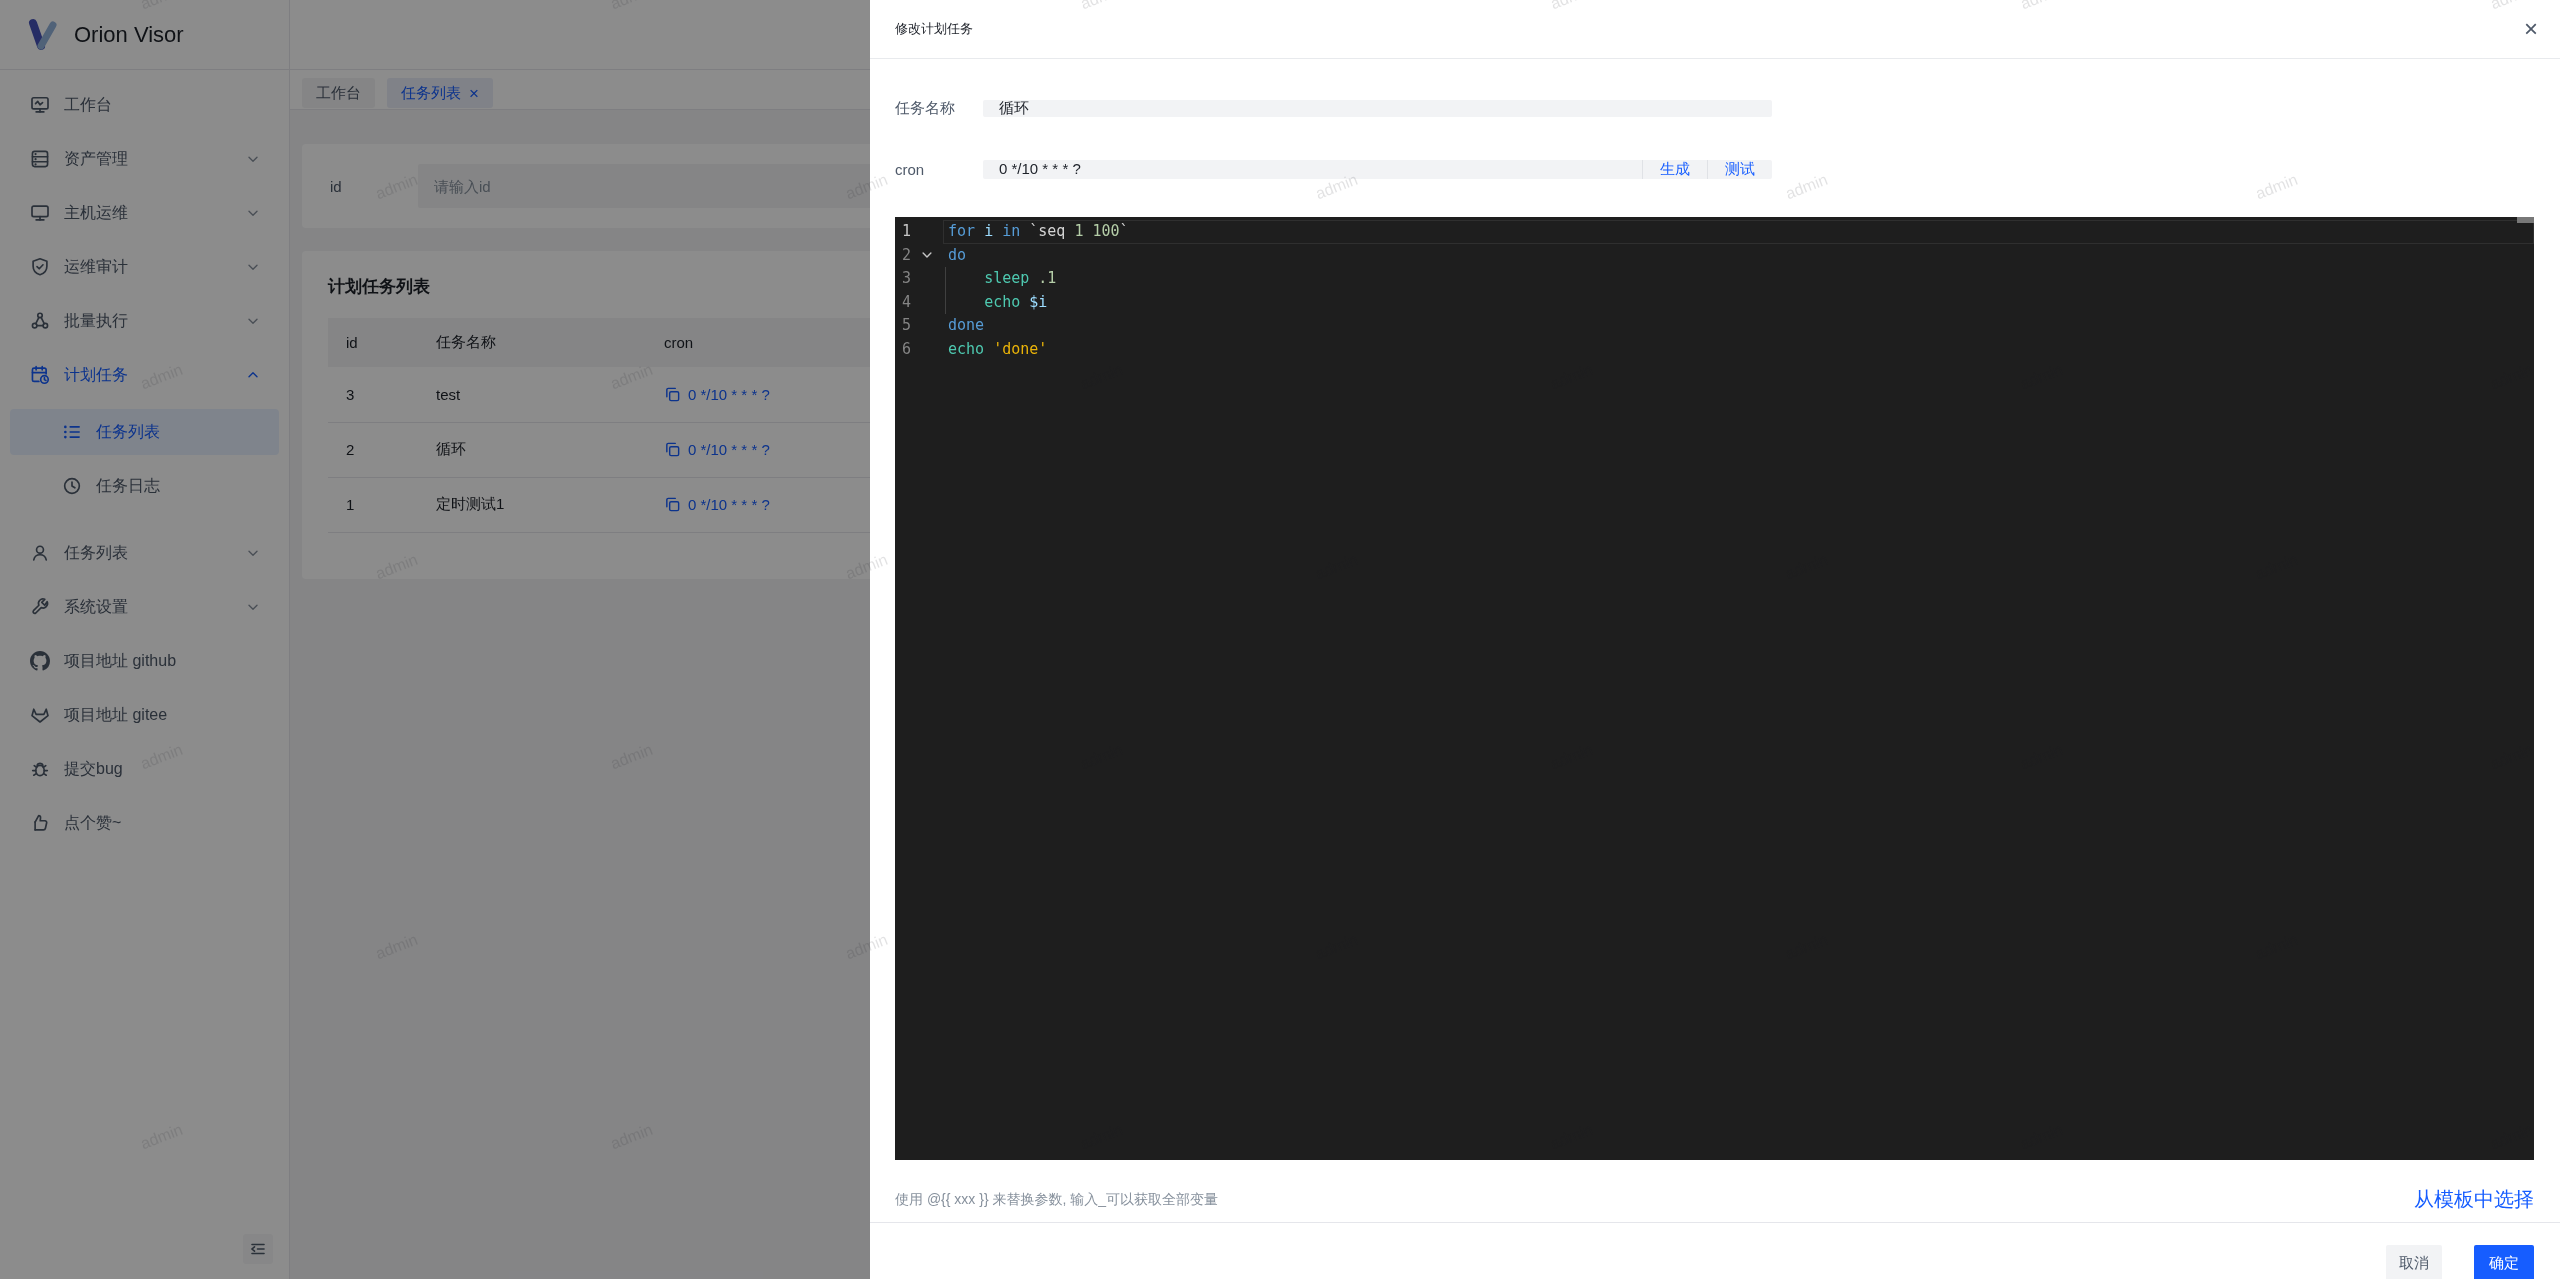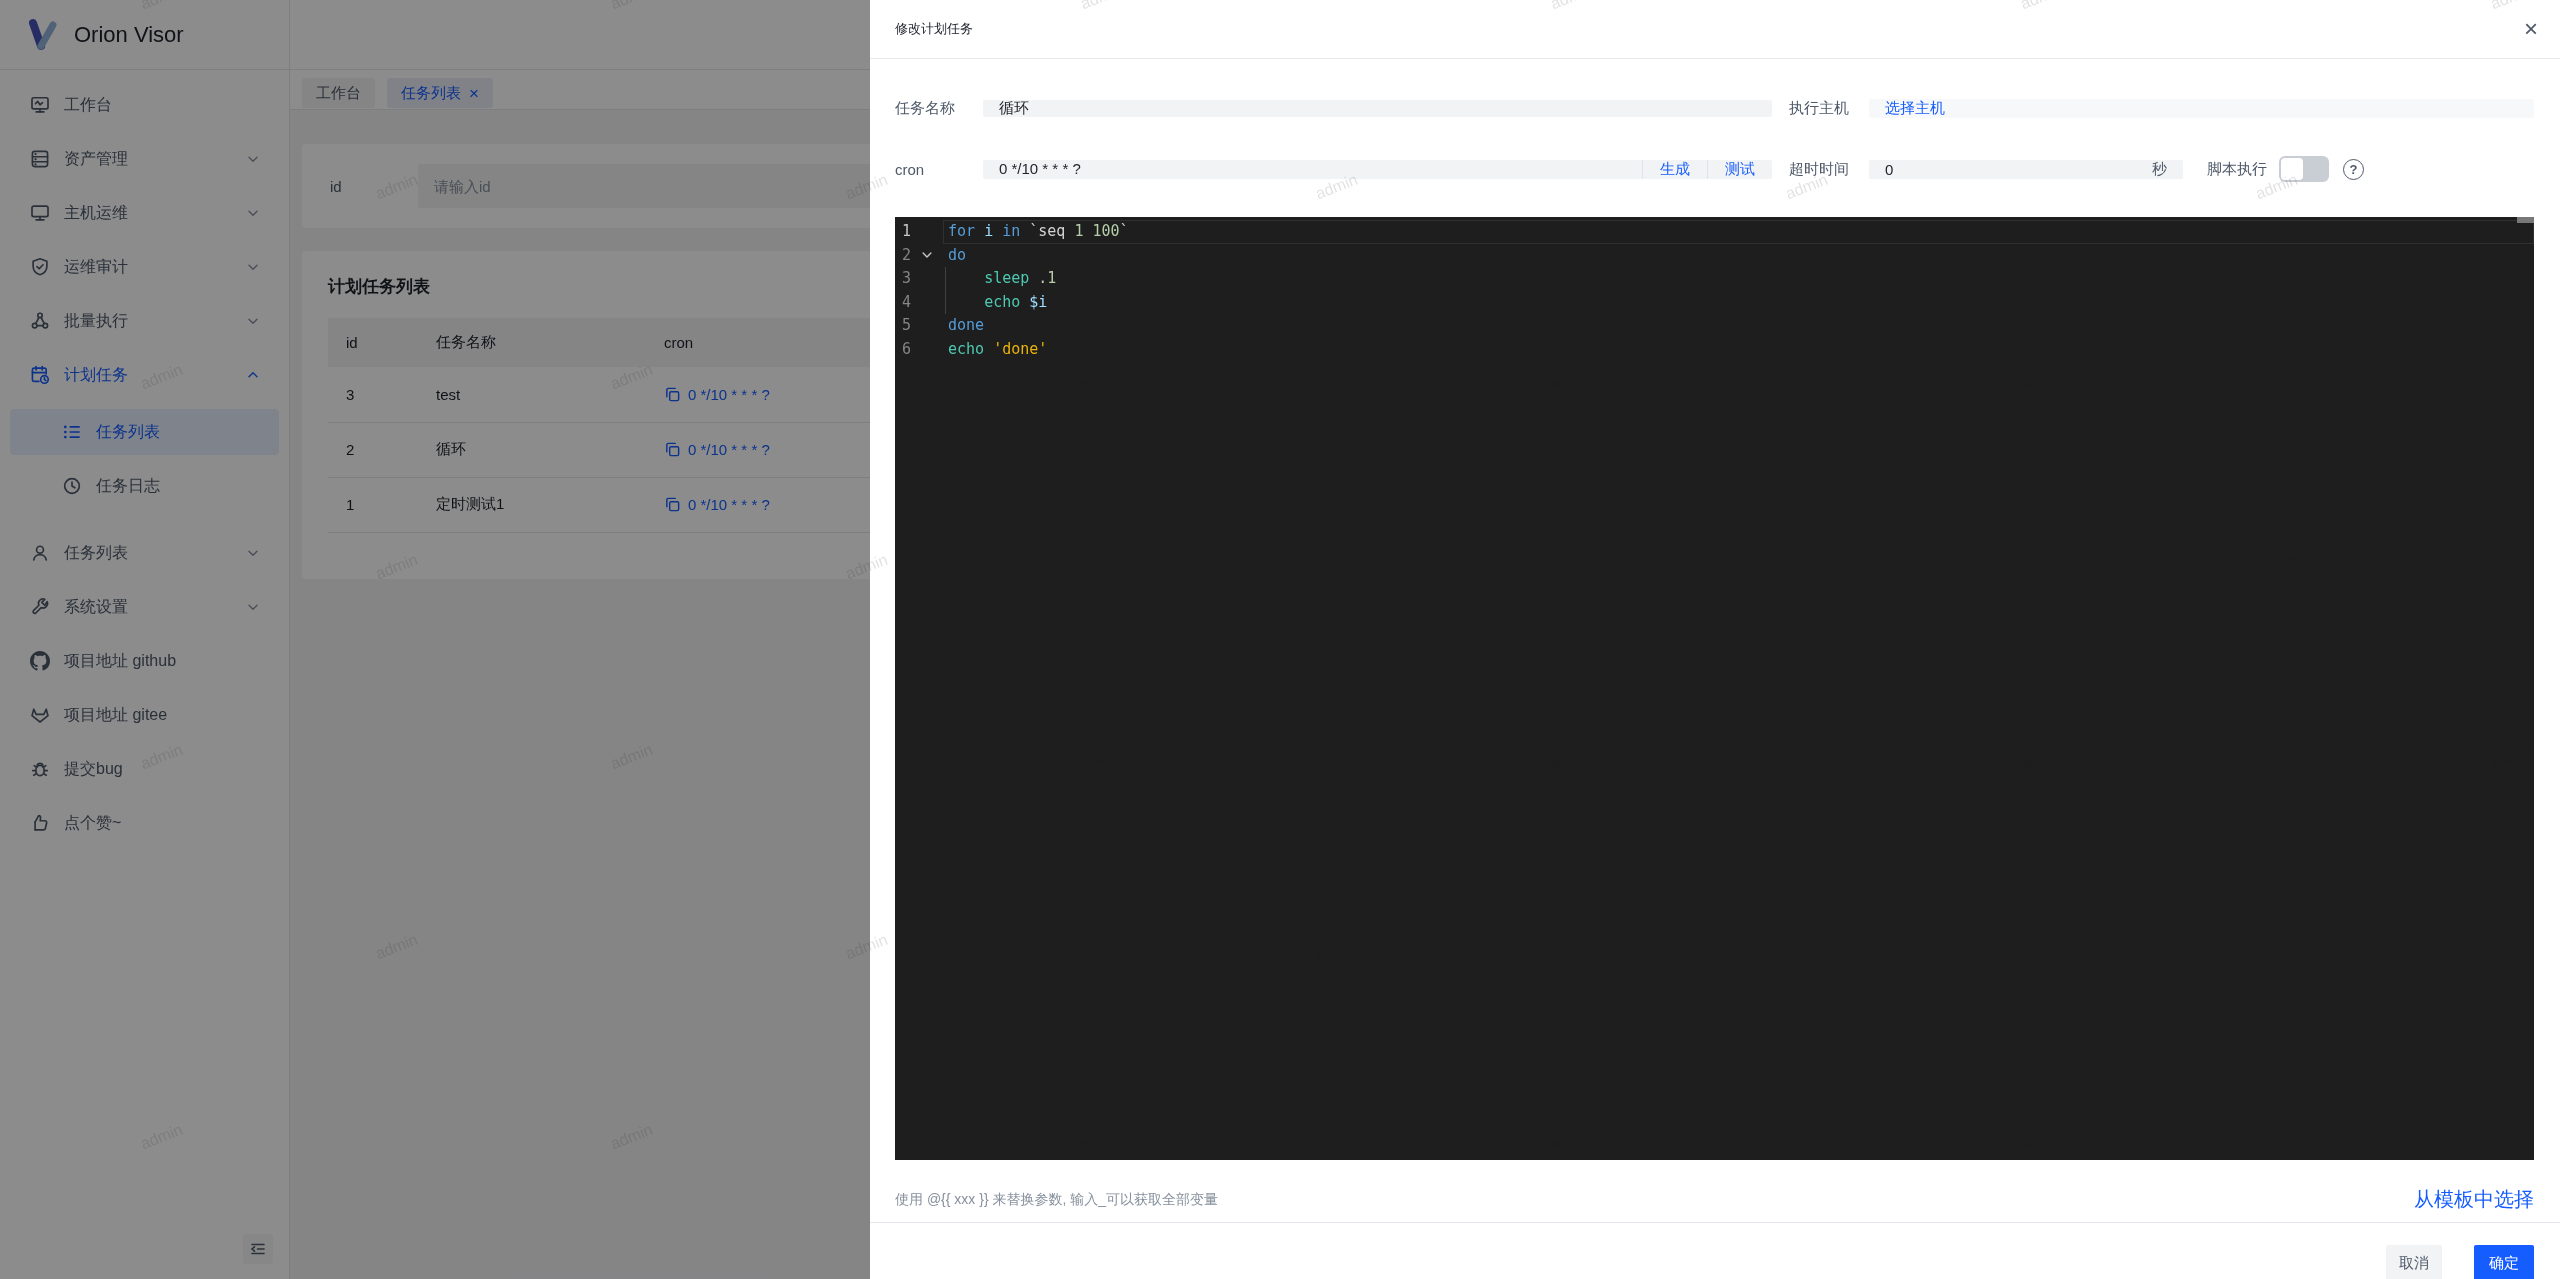--- a/index.html
+++ b/index.html
@@ -385,50 +385,32 @@
     <span class="modal-title">修改计划任务</span>
     <span class="modal-close">×</span>
   </div>
   <div class="modal-body">
 
     <div class="form-row row1">
       <div class="fr-left">
         <span class="f-label">任务名称</span>
         <input class="f-input" value="循环" style="">
       </div>
-      <div class="fr-right">
-        <span class="f-label w80">执行主机</span>
-        <div class="host-box">
-          <a class="link">选择主机</a>
-        </div>
-      </div>
     </div>
 
     <div class="form-row row2">
       <div class="fr-left">
         <span class="f-label">cron</span>
         <div class="cron-group">
           <input class="f-input" value="0 */10 * * * ?" style="">
           <div class="cron-sep"></div>
           <div class="cron-btn">生成</div>
           <div class="cron-sep"></div>
           <div class="cron-btn">测试</div>
         </div>
-      </div>
-      <div class="fr-right">
-        <span class="f-label w80">超时时间</span>
-        <div class="timeout-box">
-          <input value="0" style="">
-          <span class="unit">秒</span>
-        </div>
-        <span class="script-label">脚本执行</span>
-        <div class="switch">
-          <div class="knob"></div>
-        </div>
-        <div class="help-icon">?</div>
       </div>
     </div>
 
     <div class="editor">
       <div class="editor-inner" id="editor-lines">
           <div class="code-line active"><span class="num">1</span><span class="fold"></span><span class="ctext"><span class="tk-kw">for</span><span class="tk-pl"> </span><span class="tk-var">i</span><span class="tk-pl"> </span><span class="tk-kw">in</span><span class="tk-pl"> `seq </span><span class="tk-num">1 100</span><span class="tk-pl">`</span></span></div>
           <div class="code-line"><span class="num">2</span><span class="fold"><svg width="14" height="14" viewBox="0 0 18 18" stroke="currentColor" stroke-width="1.8" fill="none" stroke-linecap="round" stroke-linejoin="round">
                 <path d="M4 6.5l5 5 5-5"></path>
               </svg></span><span class="ctext"><span class="tk-kw">do</span></span></div>
           <div class="code-line guided"><span class="num">3</span><span class="fold"></span><span class="ctext"><span class="tk-pl">    </span><span class="tk-fn">sleep</span><span class="tk-pl"> </span><span class="tk-num">.1</span></span></div>

